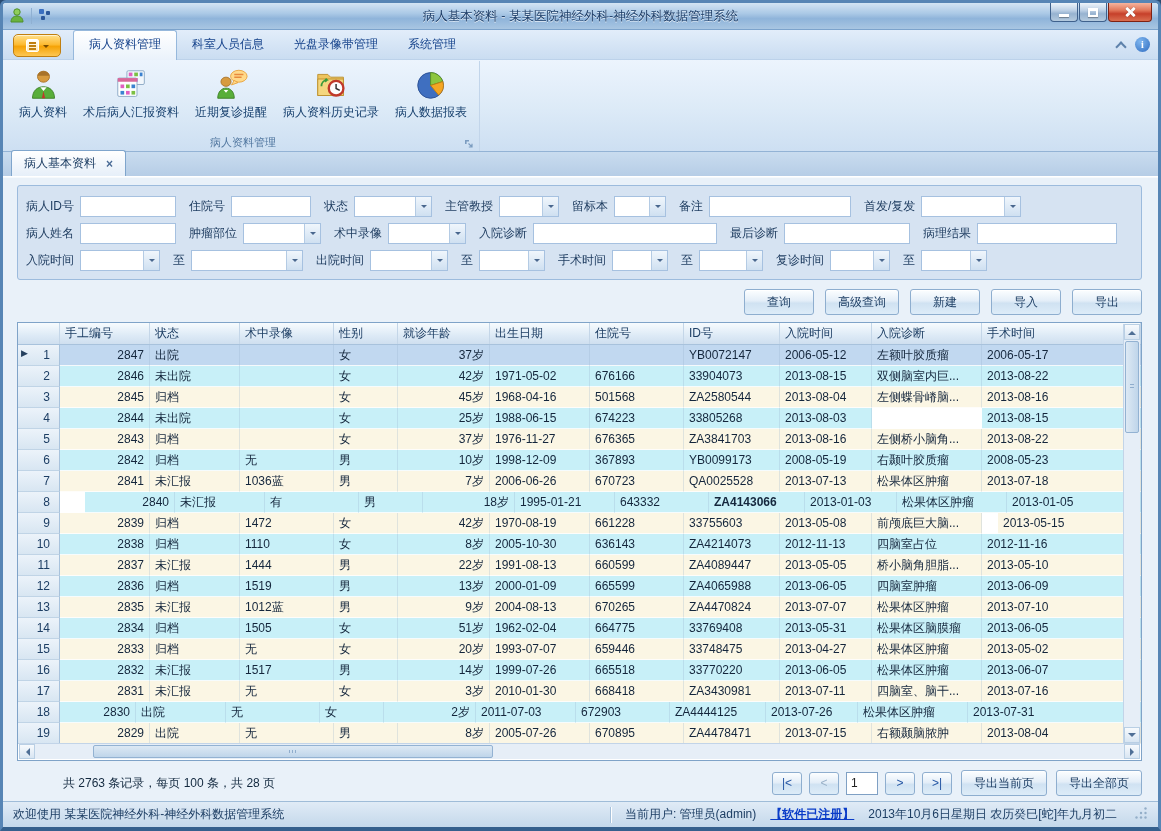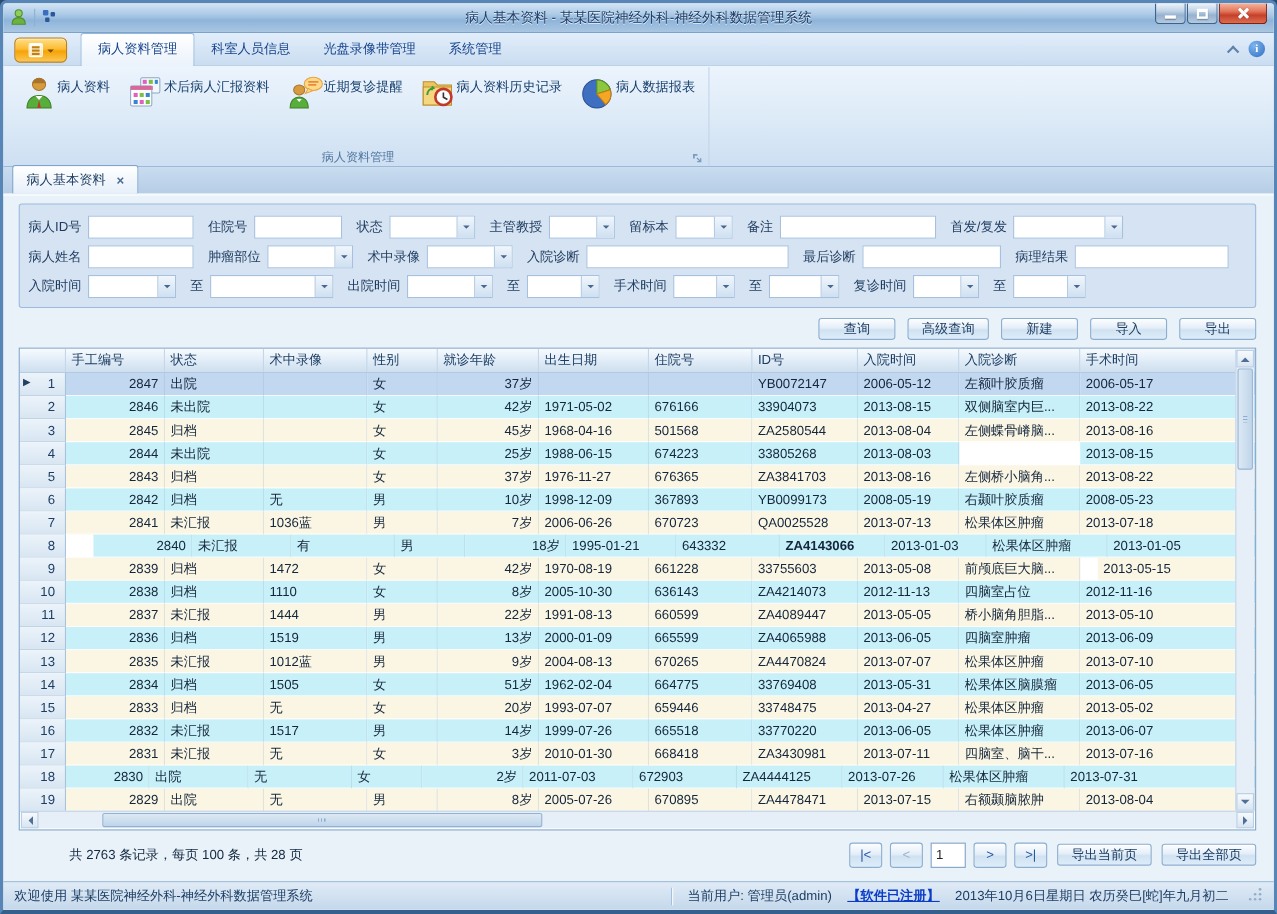--- a/index.html
+++ b/index.html
@@ -38,21 +38,21 @@
  border-radius:3px 3px 0 0;padding-bottom:7px;margin-bottom:-1px}
 .ribbon-right{margin-left:auto;display:flex;align-items:center;gap:10px;margin-bottom:7px}
 .chev-up{width:8px;height:8px;border-top:2px solid #5e82ab;border-left:2px solid #5e82ab;transform:rotate(45deg);margin-top:4px}
 .info-ico{width:15px;height:15px;border-radius:50%;background:radial-gradient(circle at 35% 30%,#7fb6ef,#2f6cc0);
  color:#fff;font-weight:bold;font-size:10px;display:flex;align-items:center;justify-content:center;font-family:"Liberation Serif",serif}
 
 .ribbon-body{height:92px;flex:0 0 auto;display:flex;background:linear-gradient(#ecf4fd,#dcea f7 55%,#cddff2);
  background:linear-gradient(#ecf4fd,#dceaf7 55%,#cddff2);border-bottom:1px solid #93b3d5;padding:1px 4px 0}
 .rgroup{display:flex;flex-direction:column;border-right:1px solid #c2d5ea;padding:0 2px}
 .rbuttons{flex:1;display:flex;align-items:flex-start;padding:4px 2px 0}
-.rbutton{display:flex;flex-direction:row;padding:3px 8px 2px;border-radius:3px}
+.rbutton{display:flex;flex-direction:column;align-items:center;padding:3px 8px 2px;border-radius:3px}
 .ricon svg{width:33px;height:33px;display:block}
 .rlbl{margin-top:3px;color:#17406e;white-space:nowrap}
 .rgroup-label{height:17px;display:flex;align-items:center;justify-content:center;color:#50769f;font-size:11px;position:relative}
 .launcher{position:absolute;right:3px;bottom:2px;display:flex}
 
 .doctabs{height:25px;flex:0 0 auto;display:flex;align-items:flex-end;background:linear-gradient(#c9dcef,#b6cde6);
  padding:0 0 0 8px;border-bottom:1px solid #ffffff}
 .doctab{display:flex;align-items:center;gap:10px;background:linear-gradient(#ffffff,#e6eff9);
  border:1px solid #7fa5cc;border-bottom:none;border-radius:3px 3px 0 0;padding:4px 12px;color:#1d3e64}
 .tabx{color:#4a6b96;font-weight:bold;font-size:12px;line-height:10px}
@@ -66,21 +66,21 @@
 .combo{height:21px;background:#fff;border:1px solid #a6c1e0;display:flex;align-items:stretch}
 .arrowbox{margin-left:auto;width:16px;background:linear-gradient(#f0f6fc,#cfe0f1);border-left:1px solid #b4cbe4;
  display:flex;align-items:center;justify-content:center}
 .arrow-down{width:0;height:0;border:3.5px solid transparent;border-top-color:#49678e;margin-top:3px}
 
 .toolbar{display:flex;align-items:center;margin:9px 0 7px}
 .cbgroup{display:flex;gap:29px;margin-left:60px}
 .cb{display:flex;align-items:center;gap:6px}
 .cbbox{width:13px;height:13px;border:1px solid #8fb0d4;background:linear-gradient(#ffffff,#dce8f4);box-shadow:inset 0 0 0 1px #eef4fa}
 .btns{margin-left:auto;display:flex;gap:11px}
-.btn{height:20px;min-width:70px;padding:0 12px;border:1px solid #8eaecf;border-radius:3px;color:#1d3e64;font:inherit;
+.btn{height:26px;min-width:70px;padding:0 12px;border:1px solid #8eaecf;border-radius:3px;color:#1d3e64;font:inherit;
  background:linear-gradient(#fcfeff,#e4eef8 45%,#d0e2f2 55%,#ddecf8);box-shadow:inset 0 1px 0 #fff;cursor:pointer;white-space:nowrap}
 
 .grid{position:relative;height:439px;flex:0 0 auto;border:1px solid #7fa3c8;background:#fff;overflow:hidden}
 .ghead{display:flex;height:22px;background:linear-gradient(#f7fbfe,#ddeaf6 60%,#cfdfef);border-bottom:1px solid #a8c2dc}
 .gh{display:flex;align-items:center;padding:0 5px;color:#1d3e64;border-right:1px solid #c4d6e8;overflow:hidden;white-space:nowrap}
 .gbody{display:flex;flex-direction:column}
 .grow{display:flex;height:21px;flex:0 0 auto}
 .grow.cyan .gc.data{background:#c8f0f8}
 .grow.cream .gc.data{background:#fbf6e4}
 .grow.selected .gc.data{background:#c1d8f0}

